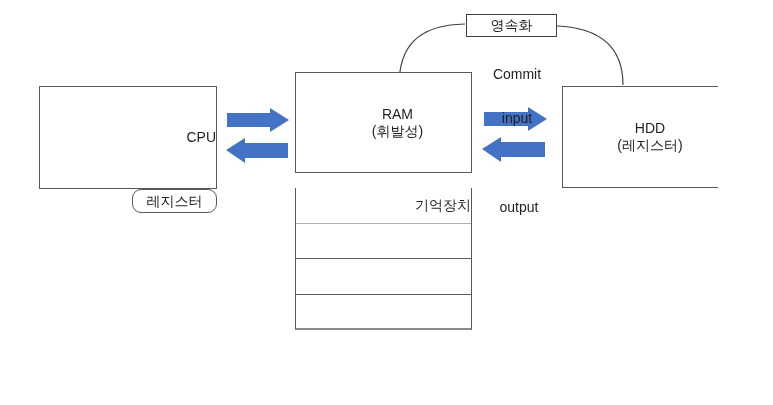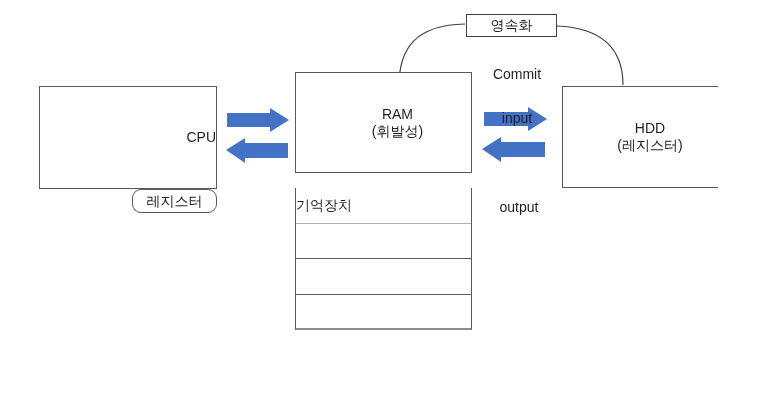--- a/index.html
+++ b/index.html
@@ -32,21 +32,21 @@
   }
   #svg-layer{
     position:absolute;left:0;top:0;width:773px;height:405px;
     pointer-events:none;
   }
   .row{
     position:absolute;
     left:0;
     width:100%;
     box-sizing:border-box;
-    display:flex;align-items:center;justify-content:flex-start;
+    display:flex;align-items:center;justify-content:flex-end;
     font-size:14px;
   }
   #ram-stack{
     position:absolute;
     left:295px;top:188px;width:177px;height:142px;
     border-left:1px solid #595959;
     border-right:1px solid #595959;
     border-bottom:2px solid #8c8c8c;
     box-sizing:border-box;
     background:#ffffff;

